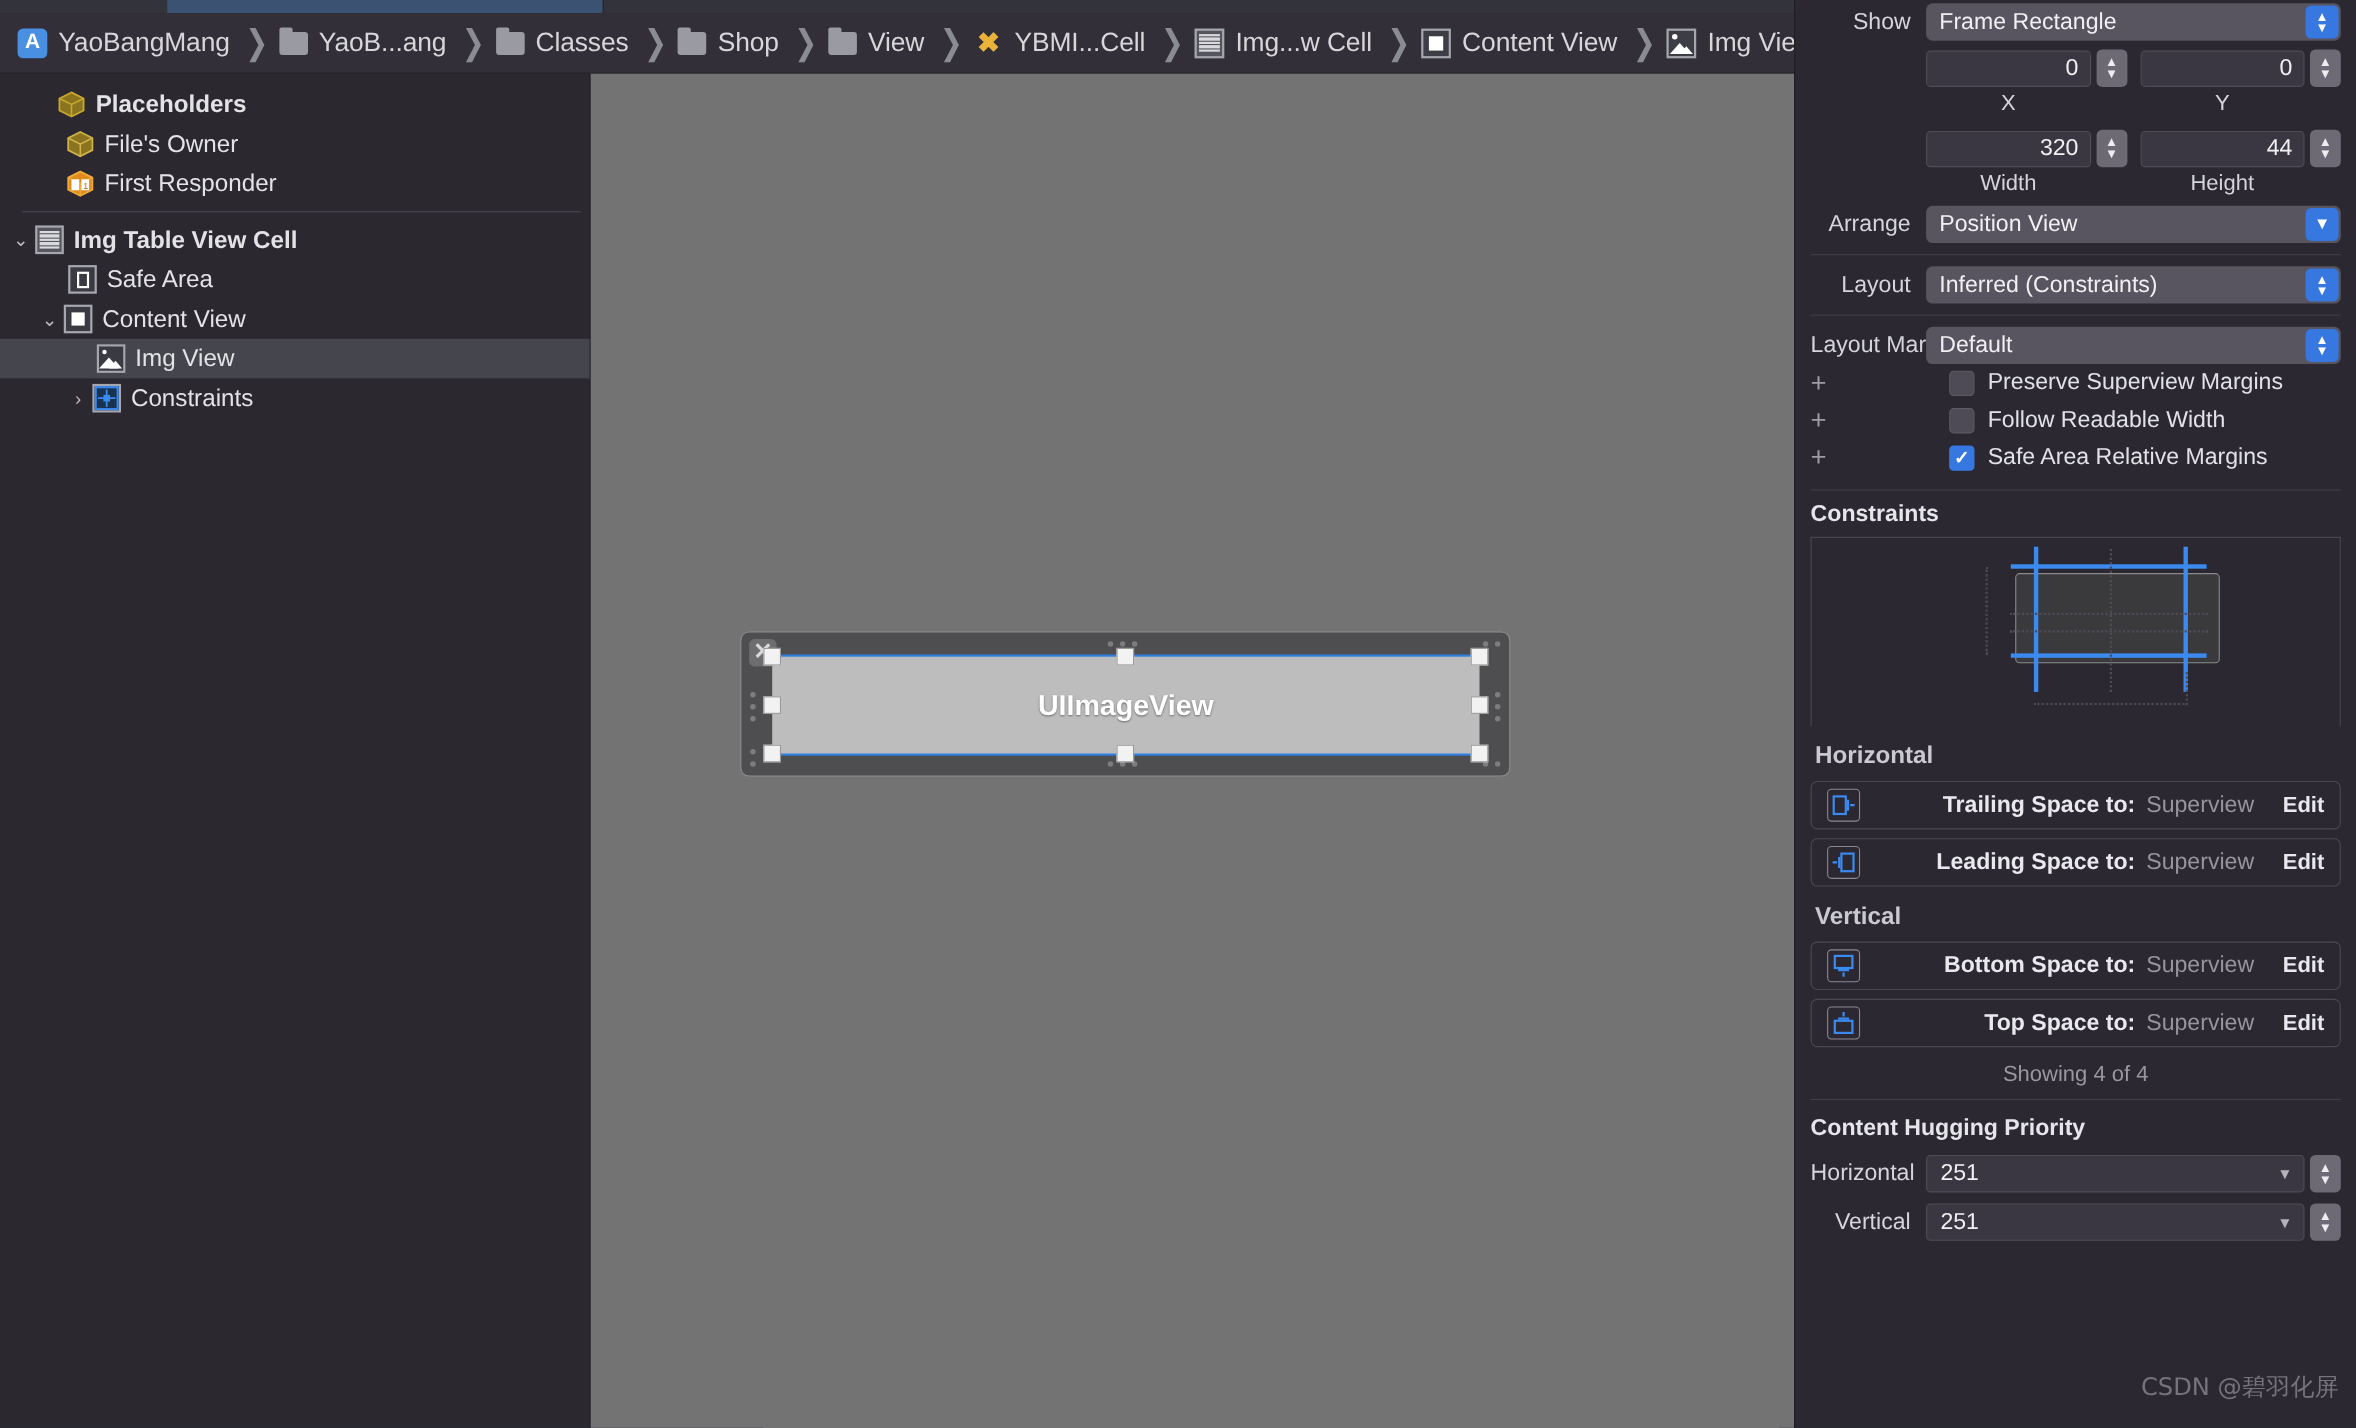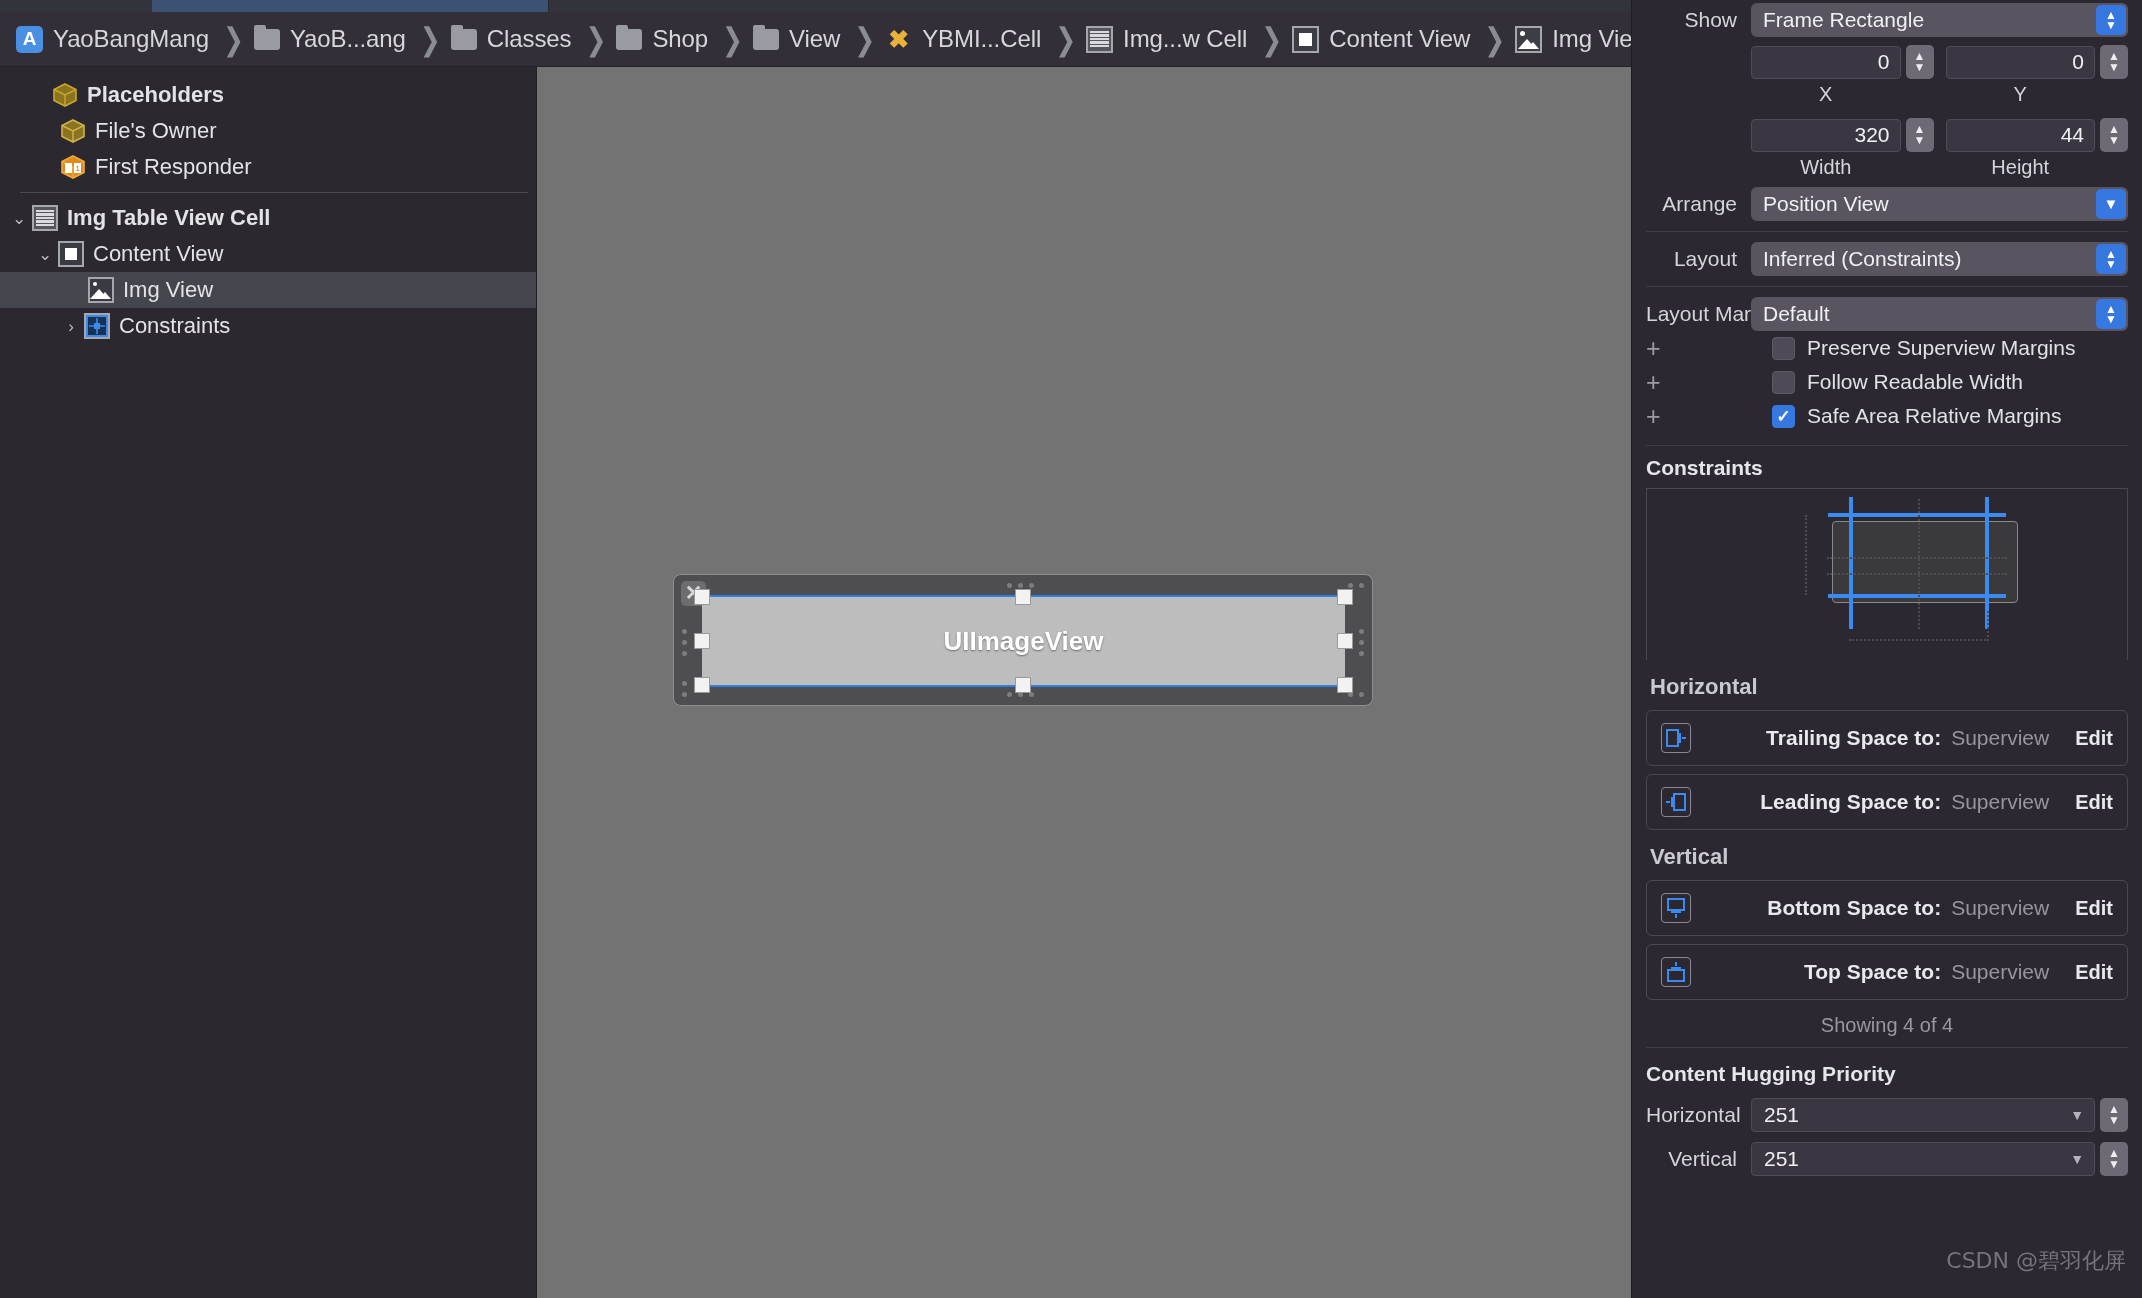--- a/index.html
+++ b/index.html
@@ -277,21 +277,21 @@
     margin: 0 14px; height: 52px;
     border: 1px solid #4a4752; border-top: 1px solid #4a4752;
     display: flex; align-items: center; padding-left: 30px; gap: 32px;
   }
   #sizeclass-bar .sc { font-size: 21px; color: #cfcfd5; }
   #sizeclass-bar .sc.active {
     background: #5a5764; border-radius: 6px; padding: 5px 16px; color: #f2f2f4;
   }
 
   .constr-item {
-    margin: 0 14px 8px 14px; height: 56px;
+    margin: 0 14px 8px 14px; height: 44px;
     border: 1px solid #4b4854; border-radius: 6px;
     display: flex; align-items: center; padding: 12px 14px;
   }
   .constr-icon {
     width: 30px; height: 30px; flex: 0 0 30px;
     border: 1px solid #8a8793; border-radius: 4px;
     background: #2b2832; position: relative;
     display: flex; align-items: center; justify-content: center;
   }
   .constr-icon svg { display: block; }
@@ -437,20 +437,26 @@
     <span class="oic oic-tvcell">
         <i></i>
         <i></i>
         <i></i>
         <i></i>
         <i></i>
       </span>
     <span class="out-label bold">Img Table View Cell</span>
   </div>
 
+  <div class="out-row" style="padding-left:62px;">
+    <span class="oic oic-safe">
+        <i></i>
+      </span>
+    <span class="out-label">Safe Area</span>
+  </div>
 
   <div class="out-row" style="padding-left:32px;">
     <span class="disc">⌄</span>
     <span class="oic oic-white">
         <i></i>
       </span>
     <span class="out-label">Content View</span>
   </div>
 
   <div class="out-row selected" style="padding-left:88px;">

